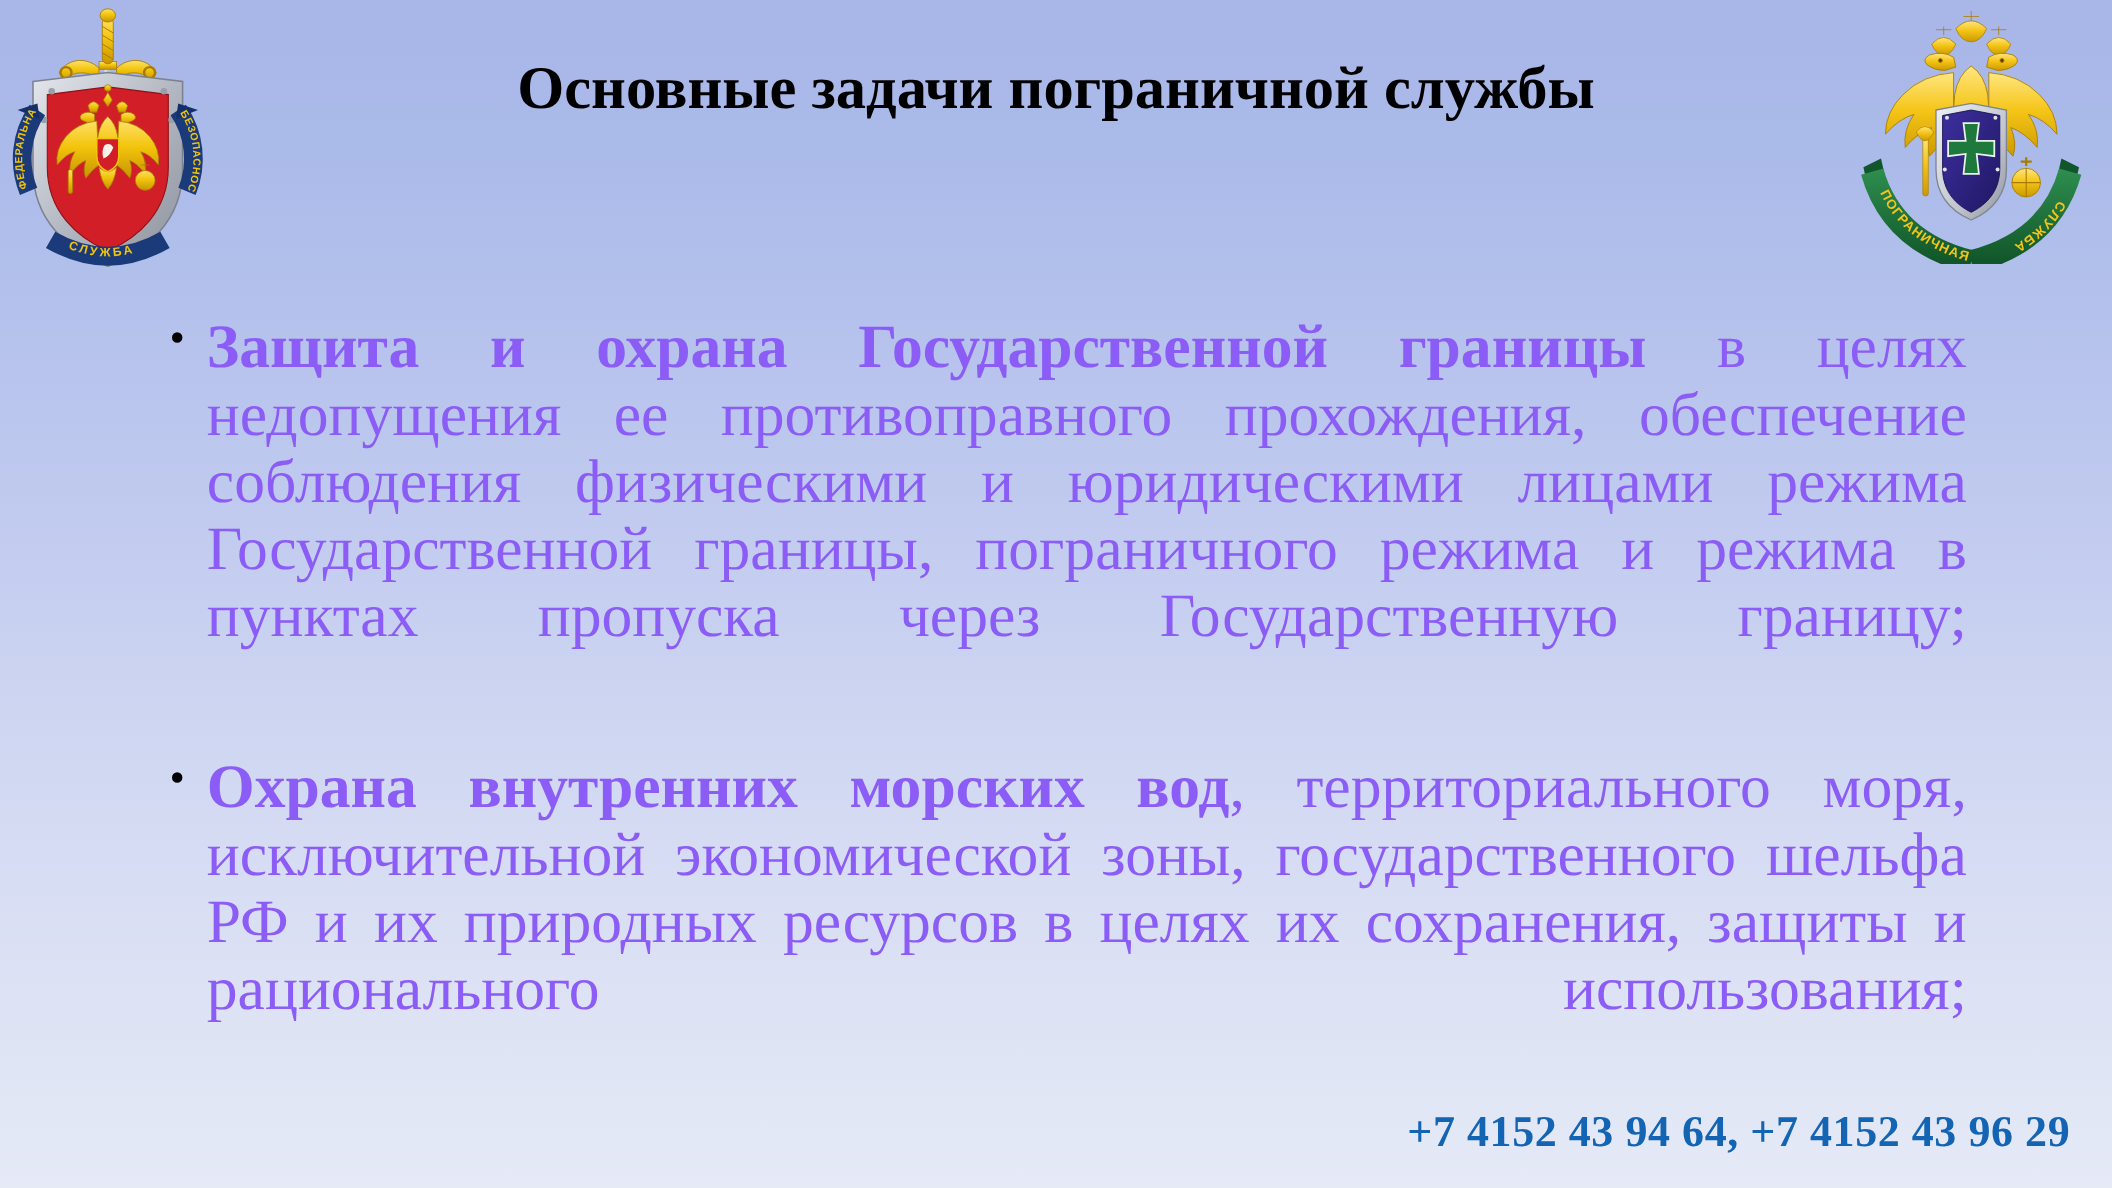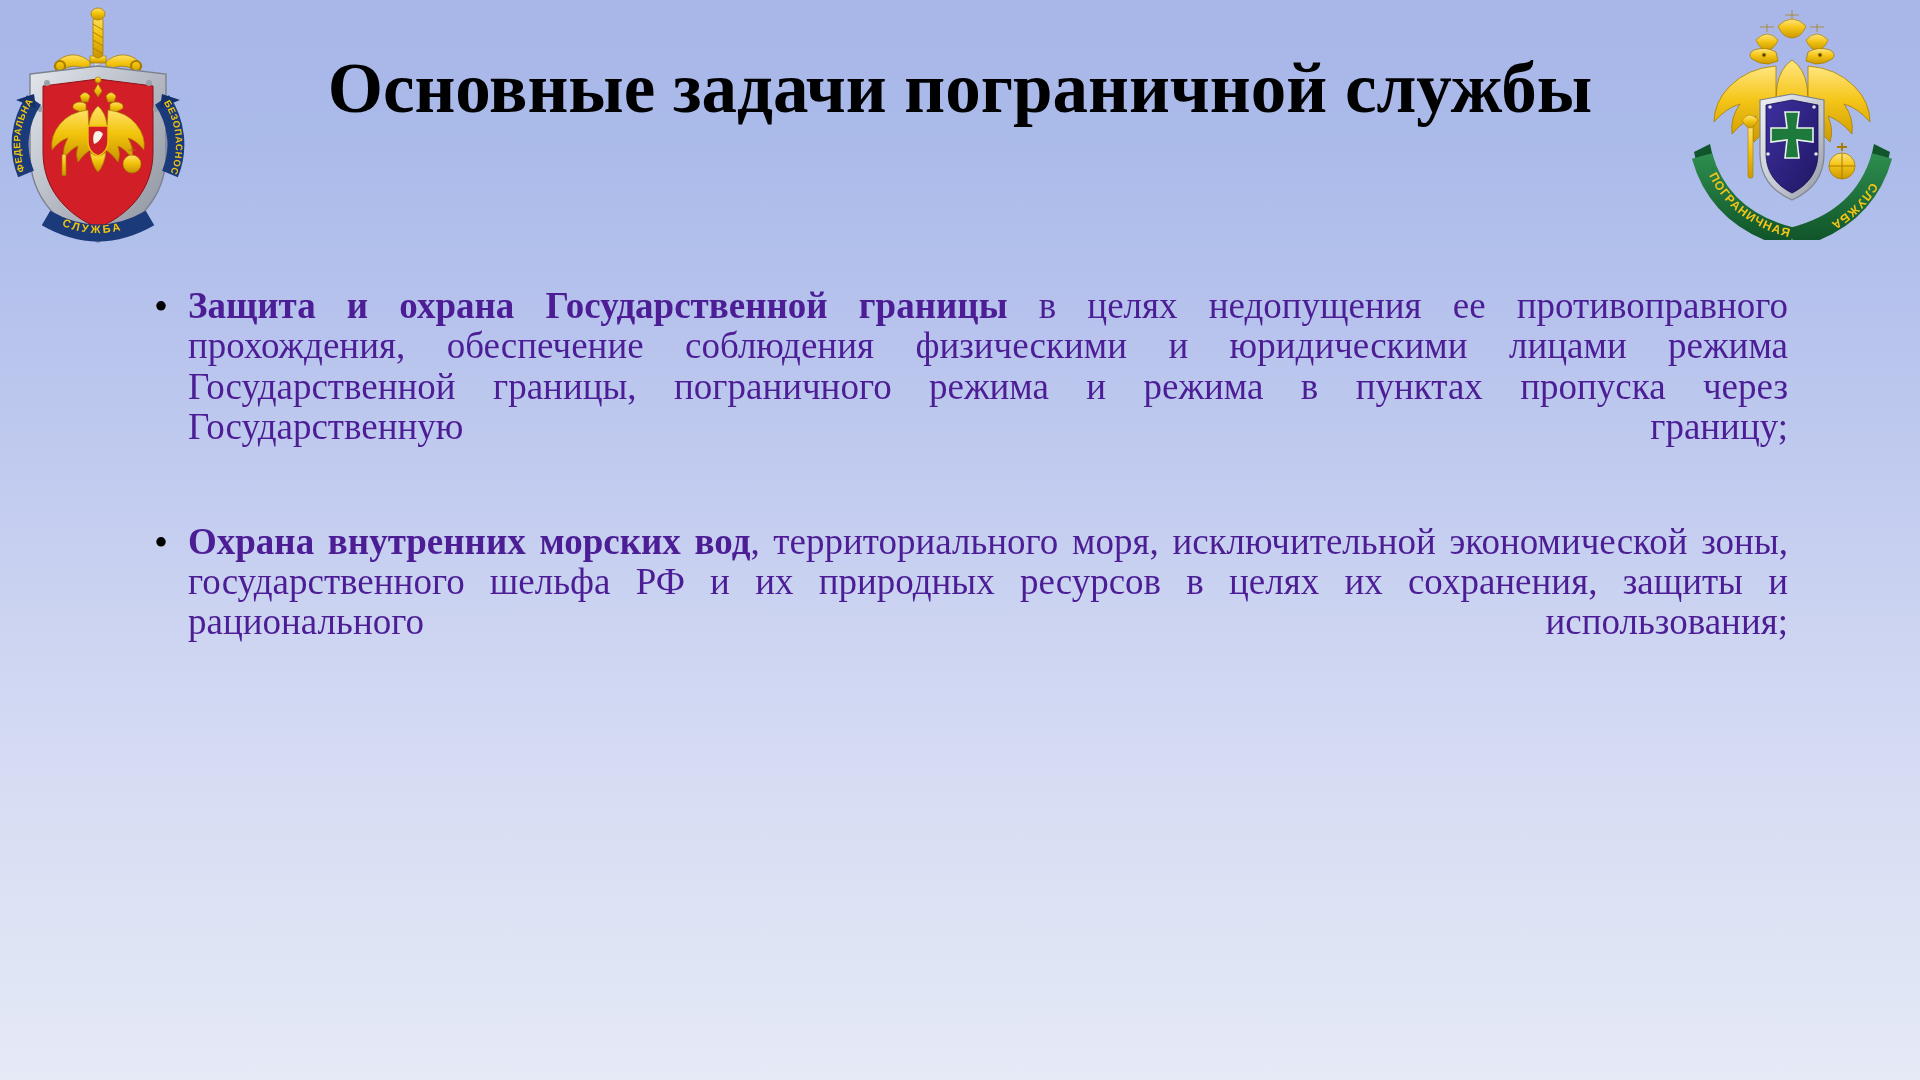--- a/index.html
+++ b/index.html
@@ -42,21 +42,21 @@
 
   .emblem svg { display: block; width: 100%; height: 100%; }
 
   
   .title {
     position: absolute;
     left: 190px;
     top: 52px;
     width: 1540px;
     text-align: center;
-    font-size: 71px;
+    font-size: 55px;
     line-height: 1.02;
     color: #000000;
     font-family: "Liberation Serif", "DejaVu Serif", serif;
     letter-spacing: 0px;
     white-space: nowrap;
   }
 
   
   .content {
     position: absolute;
@@ -66,23 +66,23 @@
   }
 
   ul.bullets {
     list-style: none;
   }
 
   li.bullet {
     position: relative;
     padding-left: 40px;
     margin-bottom: 34px;
-    font-size: 37px;
+    font-size: 56px;
     line-height: 1.09;
-    color: #4c1d95;
+    color: #8b5cf6;
     text-align: justify;
     text-justify: inter-word;
   }
   li.bullet:last-child { margin-bottom: 0; }
 
   li.bullet::before {
     content: "\2022";
     position: absolute;
     left: 6px;
     top: -3px;
@@ -296,14 +296,15 @@
       </li>
 
       <li class="bullet">
         <span class="para"><span class="lead">Охрана внутренних морских вод</span><span class="tail">, территориального моря, исключительной экономической зоны, государственного шельфа РФ и их природных ресурсов в целях их сохранения, защиты и рационального использования;</span></span>
       </li>
 
 
     </ul>
   </div>
 
+  <div class="footer-phones">+7 4152 43 94 64, +7 4152 43 96 29</div>
 
 </div>
 
 </body></html>

